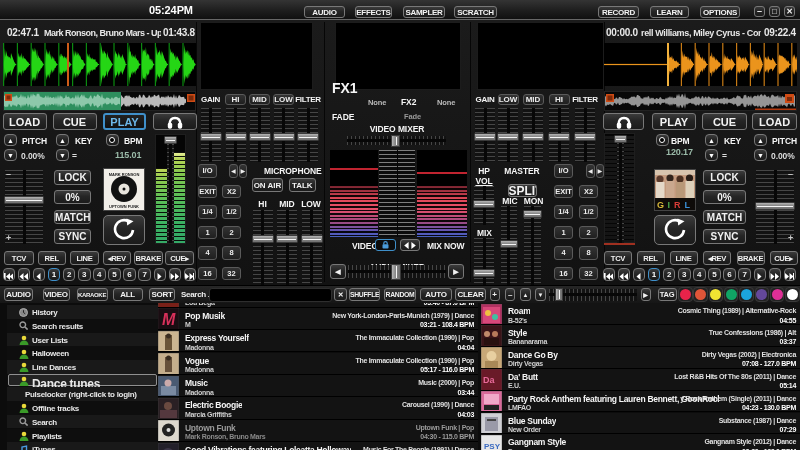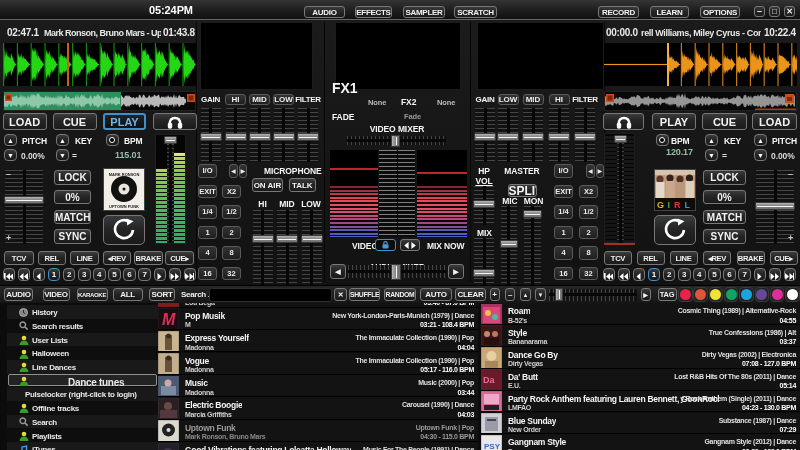--- a/index.html
+++ b/index.html
@@ -36,21 +36,21 @@
 <div class="btn cond" style="left:650px;top:6px;width:39px;height:12px;font-size:8px;line-height:11px;">LEARN</div>
 <div class="btn cond" style="left:700px;top:6px;width:40px;height:12px;font-size:8px;line-height:11px;">OPTIONS</div>
 <div class="btn" style="left:754px;top:6px;width:11px;height:11px;font-size:9px;line-height:9px;">–</div>
 <div class="btn" style="left:769px;top:6px;width:11px;height:11px;font-size:8px;line-height:10px;">□</div>
 <div class="btn" style="left:784px;top:6px;width:11px;height:11px;font-size:8px;line-height:10px;">✕</div>
 <div class="lbl cond" style="left:7px;top:27px;font-size:10px;color:#e8e8e8;">02:47.1</div>
 <div class="lbl" style="left:44px;top:27.5px;font-size:9px;letter-spacing:-0.5px;color:#e8e8e8;width:117px;overflow:hidden;">Mark Ronson, Bruno Mars - Upt</div>
 <div class="lbl cond" style="left:163px;top:27px;font-size:10px;color:#e8e8e8;">01:43.8</div>
 <div class="lbl cond" style="left:606px;top:27px;font-size:10px;color:#e8e8e8;">00:00.0</div>
 <div class="lbl" style="left:641px;top:27.5px;font-size:9px;letter-spacing:-0.35px;color:#e8e8e8;width:120px;overflow:hidden;">rell Williams, Miley Cyrus - Come</div>
-<div class="lbl cond" style="left:764px;top:27px;font-size:10px;color:#e8e8e8;">10:22.4</div>
+<div class="lbl cond" style="left:764px;top:27px;font-size:10px;color:#e8e8e8;">09:22.4</div>
 <div class="abs" style="left:3px;top:43px;width:193px;height:43px;">
 <svg width="193" height="43">
         <rect width="193" height="43" fill="#000"></rect>
         <rect x="0.0" y="0" width="1.2" height="43" fill="#0b8a10"></rect>
         <rect x="13.8" y="0" width="1.2" height="43" fill="#0b8a10"></rect>
         <rect x="27.6" y="0" width="1.2" height="43" fill="#0b8a10"></rect>
         <rect x="41.4" y="0" width="1.2" height="43" fill="#0b8a10"></rect>
         <rect x="55.2" y="0" width="1.2" height="43" fill="#0b8a10"></rect>
         <rect x="69.0" y="0" width="1.2" height="43" fill="#0b8a10"></rect>
         <rect x="82.8" y="0" width="1.2" height="43" fill="#0b8a10"></rect>
@@ -504,21 +504,21 @@
       <circle cx="5" cy="3" r="2.3" fill="#e8d83a"></circle>
       <path d="M0.5 10 Q1 5.5 5 5.5 Q9 5.5 9.5 10 Z" fill="#3a9a28"></path>
     </svg>
 <div class="lbl cond" style="left:32px;top:363.0px;font-size:8px;color:#e8e8e8;font-weight:bold;">Line Dances</div>
 <div class="abs" style="left:7px;top:373.7px;width:151px;height:13.70px;background:#0e0e0e;"></div>
 <div class="abs" style="left:8px;top:374.2px;width:149px;height:12.20px;border:1px solid #909090;border-radius:2px;background:#232323;"></div>
 <svg class="abs" style="left:19px;top:376.0px;" width="10" height="10">
       <circle cx="5" cy="3" r="2.3" fill="#e8d83a"></circle>
       <path d="M0.5 10 Q1 5.5 5 5.5 Q9 5.5 9.5 10 Z" fill="#3a9a28"></path>
     </svg>
-<div class="lbl cond" style="left:32px;top:376.7px;font-size:10px;color:#e8e8e8;font-weight:bold;margin-left:36px;">Dance tunes</div>
+<div class="lbl cond" style="left:32px;top:376.7px;font-size:12px;color:#e8e8e8;font-weight:bold;">Dance tunes</div>
 <div class="abs" style="left:7px;top:387.4px;width:151px;height:13.70px;background:#191919;"></div>
 <div class="lbl cond" style="left:25px;top:390.4px;font-size:8px;color:#e8e8e8;font-weight:bold;">Pulselocker (right-click to login)</div>
 <div class="abs" style="left:7px;top:401.1px;width:151px;height:13.70px;background:#0e0e0e;"></div>
 <svg class="abs" style="left:19px;top:403.4px;" width="10" height="10">
       <circle cx="5" cy="3" r="2.3" fill="#e8d83a"></circle>
       <path d="M0.5 10 Q1 5.5 5 5.5 Q9 5.5 9.5 10 Z" fill="#3a9a28"></path>
     </svg>
 <div class="lbl cond" style="left:32px;top:404.1px;font-size:8px;color:#e8e8e8;font-weight:bold;">Offline tracks</div>
 <div class="abs" style="left:7px;top:414.8px;width:151px;height:13.70px;background:#191919;"></div>
 <svg class="abs" style="left:19px;top:417.09999999999997px;" width="9" height="9">

